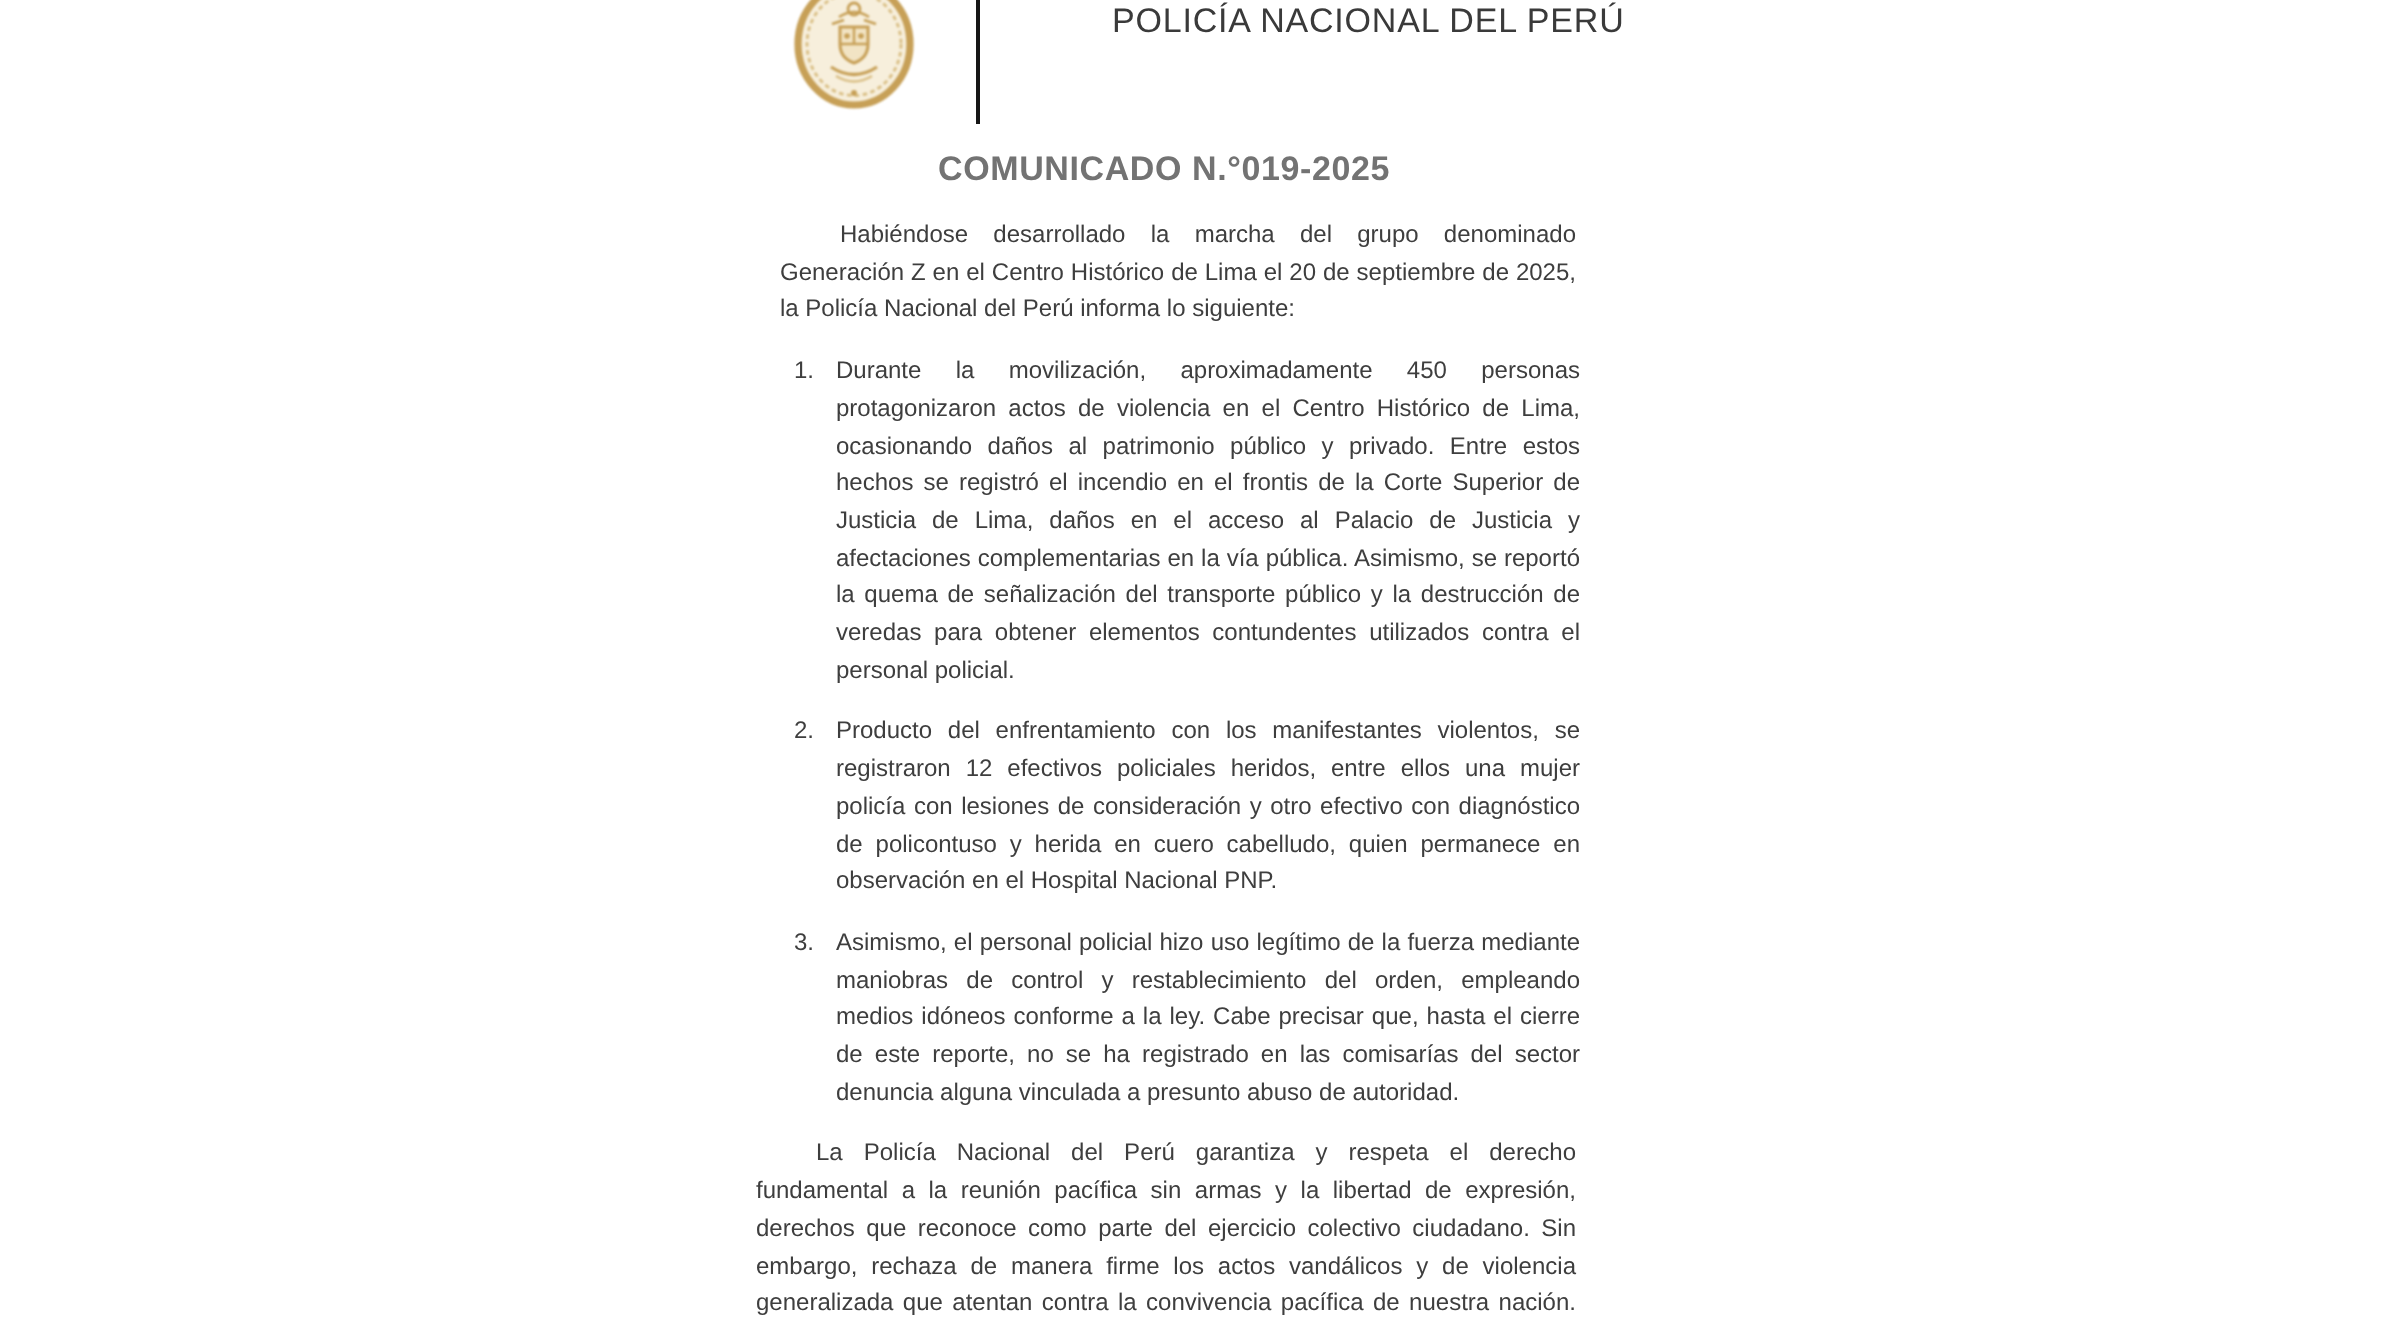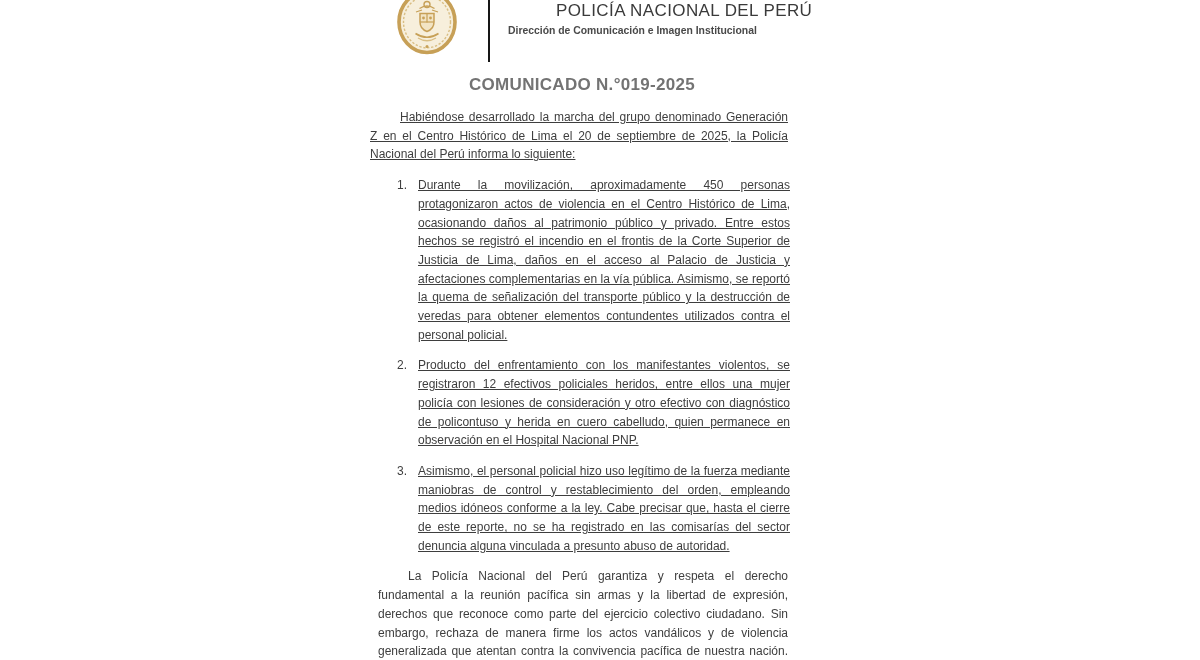--- a/index.html
+++ b/index.html
@@ -72,42 +72,40 @@
     letter-spacing: 0.3px;
     color: #737373;
   }
   
   .intro, .closing, .items li, .dateline {
     font-size: 12px;
     line-height: 18.7px;
     color: #3e3e3e;
   }
   .intro {
-    margin: 13px 6px 0 0;
+    margin: 13px 6px 0 20px;
     text-align: justify;
     text-indent: 30px;
-    text-decoration: underline;
   }
   .items {
     list-style: none;
     margin: 12px 0 0 0;
     padding: 0;
   }
   .items li {
     display: flex;
     margin: 0 4px 12px 27px;
   }
   .items .num {
     flex: none;
     width: 21px;
   }
   .items .itext {
     flex: 1;
     text-align: justify;
-    text-decoration: underline;
   }
   .closing {
     margin: 10px 6px 0 8px;
     text-align: justify;
     text-indent: 30px;
   }
 </style>
 </head>
 <body>
 
@@ -127,21 +125,20 @@
         <circle cx="27.5" cy="26" r="1.4" fill="#c7a057"></circle>
         <circle cx="34.5" cy="26" r="1.4" fill="#c7a057"></circle>
         <path d="M19.5 41.5 Q31 49 42.5 41.5" fill="none" stroke="#c7a057" stroke-width="1.6"></path>
         <path d="M22 46 Q31 51.5 40 46" fill="none" stroke="#d9be84" stroke-width="1.3"></path>
         <circle cx="31" cy="54.5" r="1.5" fill="#c7a057"></circle>
       </svg>
     </span>
     <span class="vrule"></span>
     <div class="header-text">
       <div class="org">POLICÍA NACIONAL DEL PERÚ</div>
-      <div class="sub">Dirección de Comunicación e Imagen Institucional</div>
     </div>
   </header>
 
   <h1 class="title">COMUNICADO N.°019-2025</h1>
 
   <p class="intro">Habiéndose desarrollado la marcha del grupo denominado Generación Z en el Centro Histórico de Lima el 20 de septiembre de 2025, la Policía Nacional del Perú informa lo siguiente:</p>
 
   <ol class="items">
     <li>
       <span class="num">1.</span>

